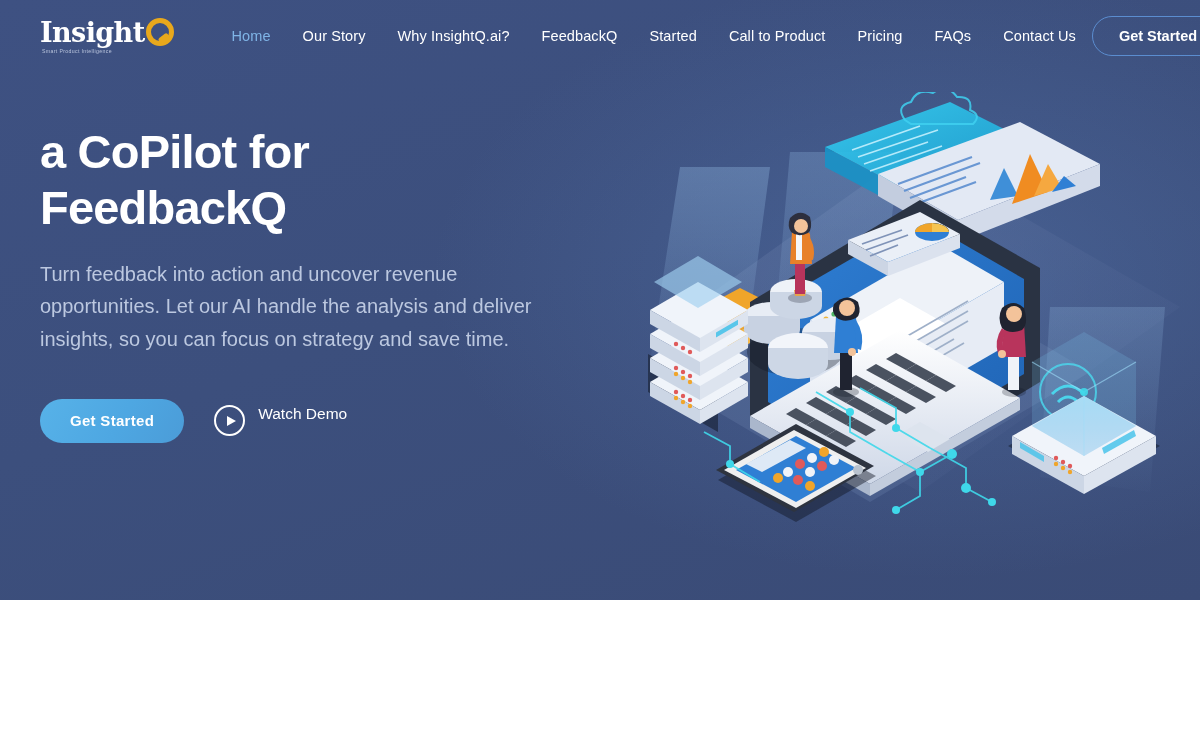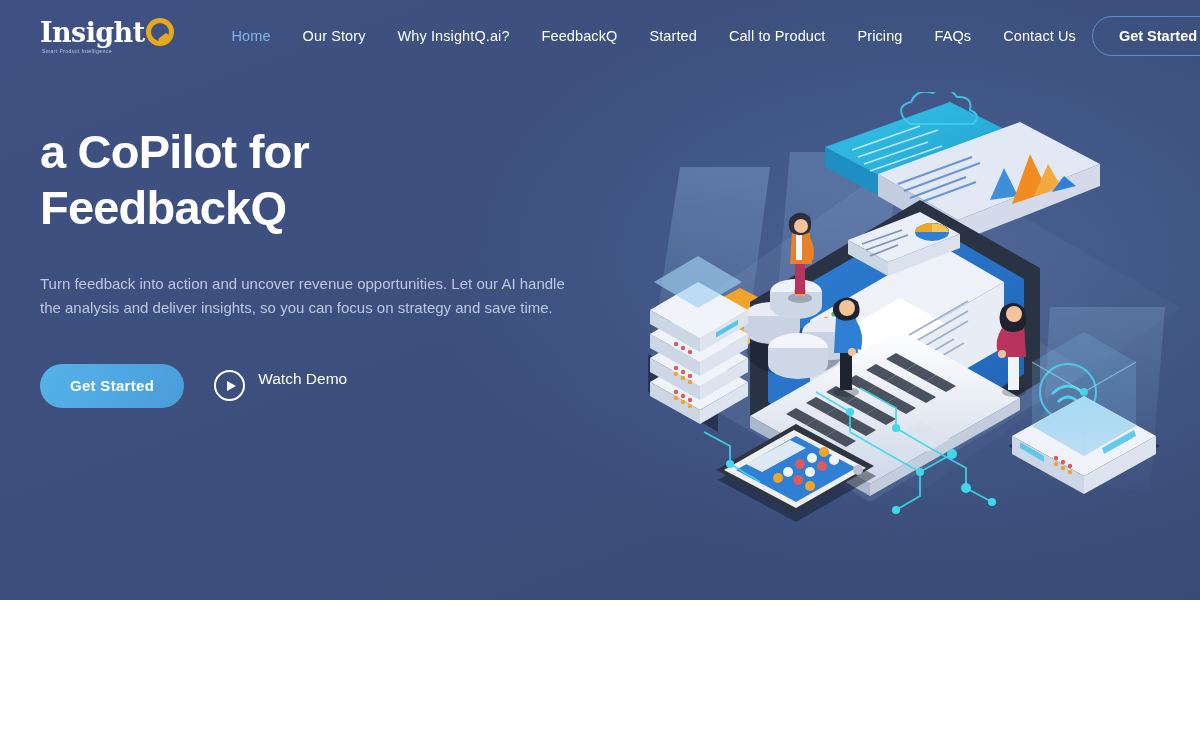--- a/index.html
+++ b/index.html
@@ -78,22 +78,22 @@
   }
 
   
   .hero-copy { position: absolute; left: 40px; top: 124px; width: 560px; z-index: 30; }
   .hero-title {
     font-size: 47px; font-weight: 700; color: #ffffff;
     line-height: 1.19; letter-spacing: -0.8px;
   }
   .hero-title .l { display: block; }
   .hero-sub {
-    margin-top: 36px;
-    font-size: 15px; line-height: 1.63; color: #bcc8e0;
+    margin-top: 22px;
+    font-size: 20px; line-height: 1.63; color: #bcc8e0;
     width: 530px; font-weight: 500;
   }
 
   .hero-actions { display: flex; align-items: center; margin-top: 43px; }
   .btn-primary {
     border: none; border-radius: 22px;
     padding: 0 30px; height: 44px;
     display: flex; align-items: center; justify-content: center;
     font-size: 15px; font-weight: 700; color: #ffffff;
     background: linear-gradient(120deg, #57b2e8 0%, #4ea7e2 55%, #4b9cd8 100%);

